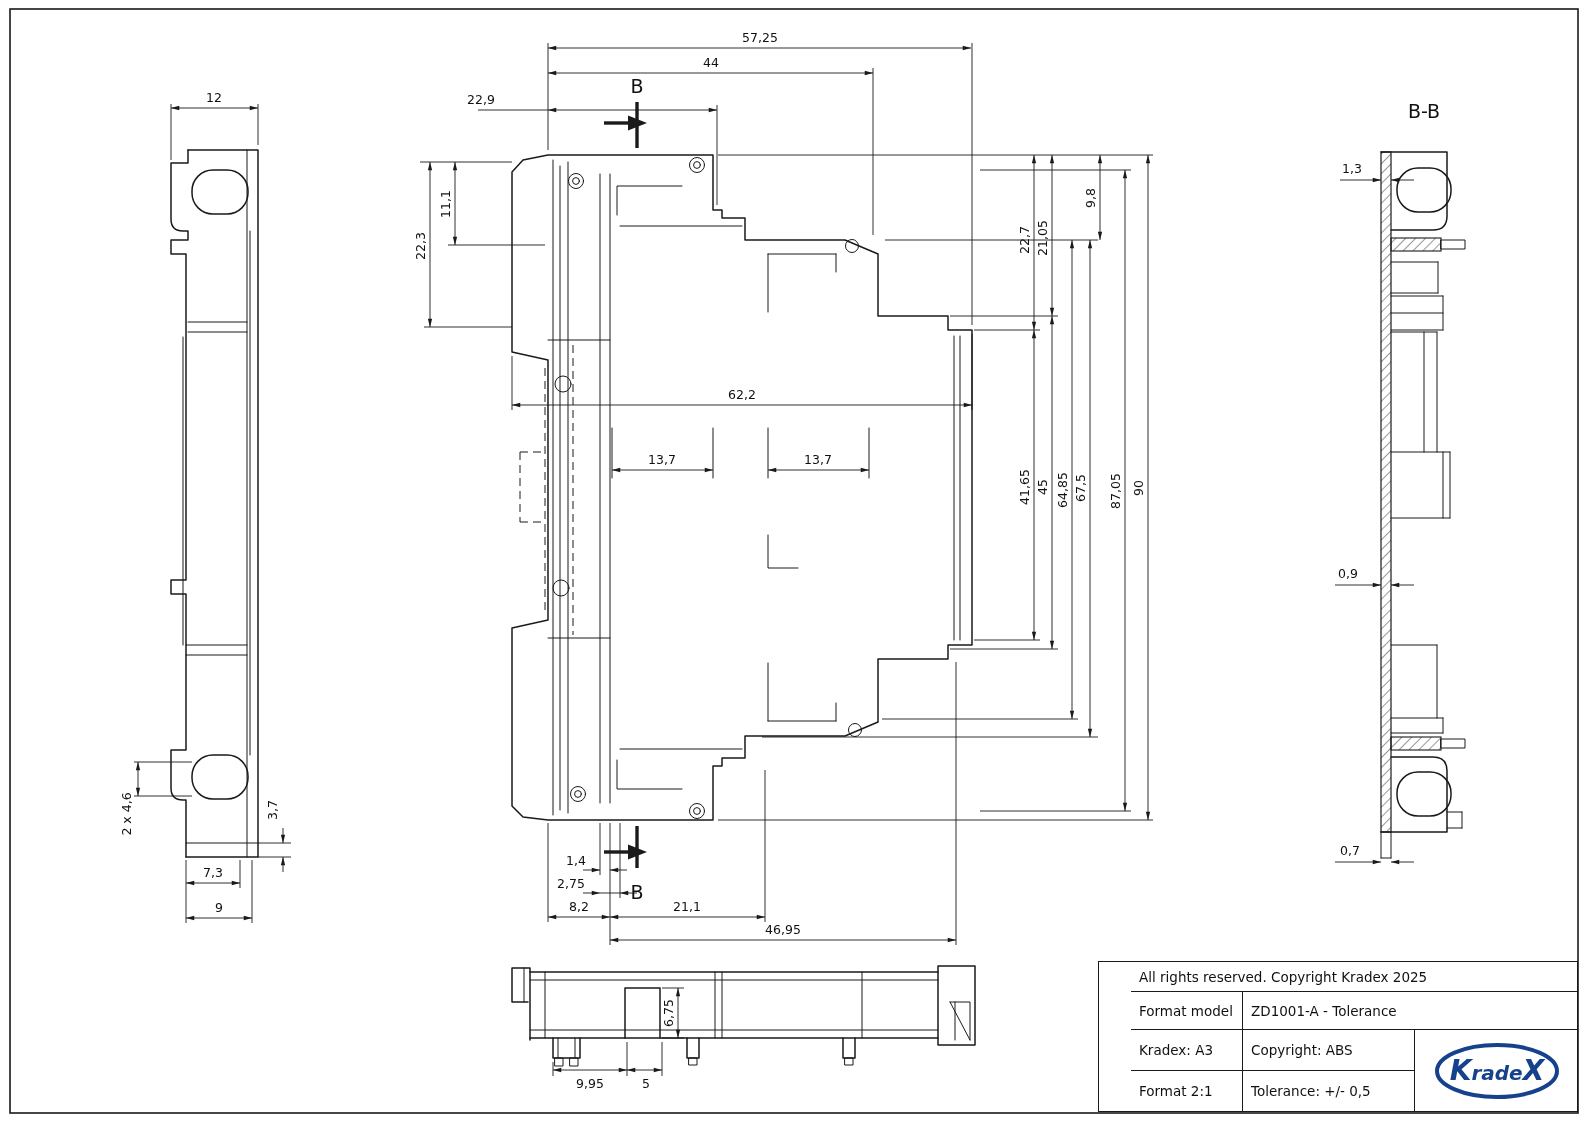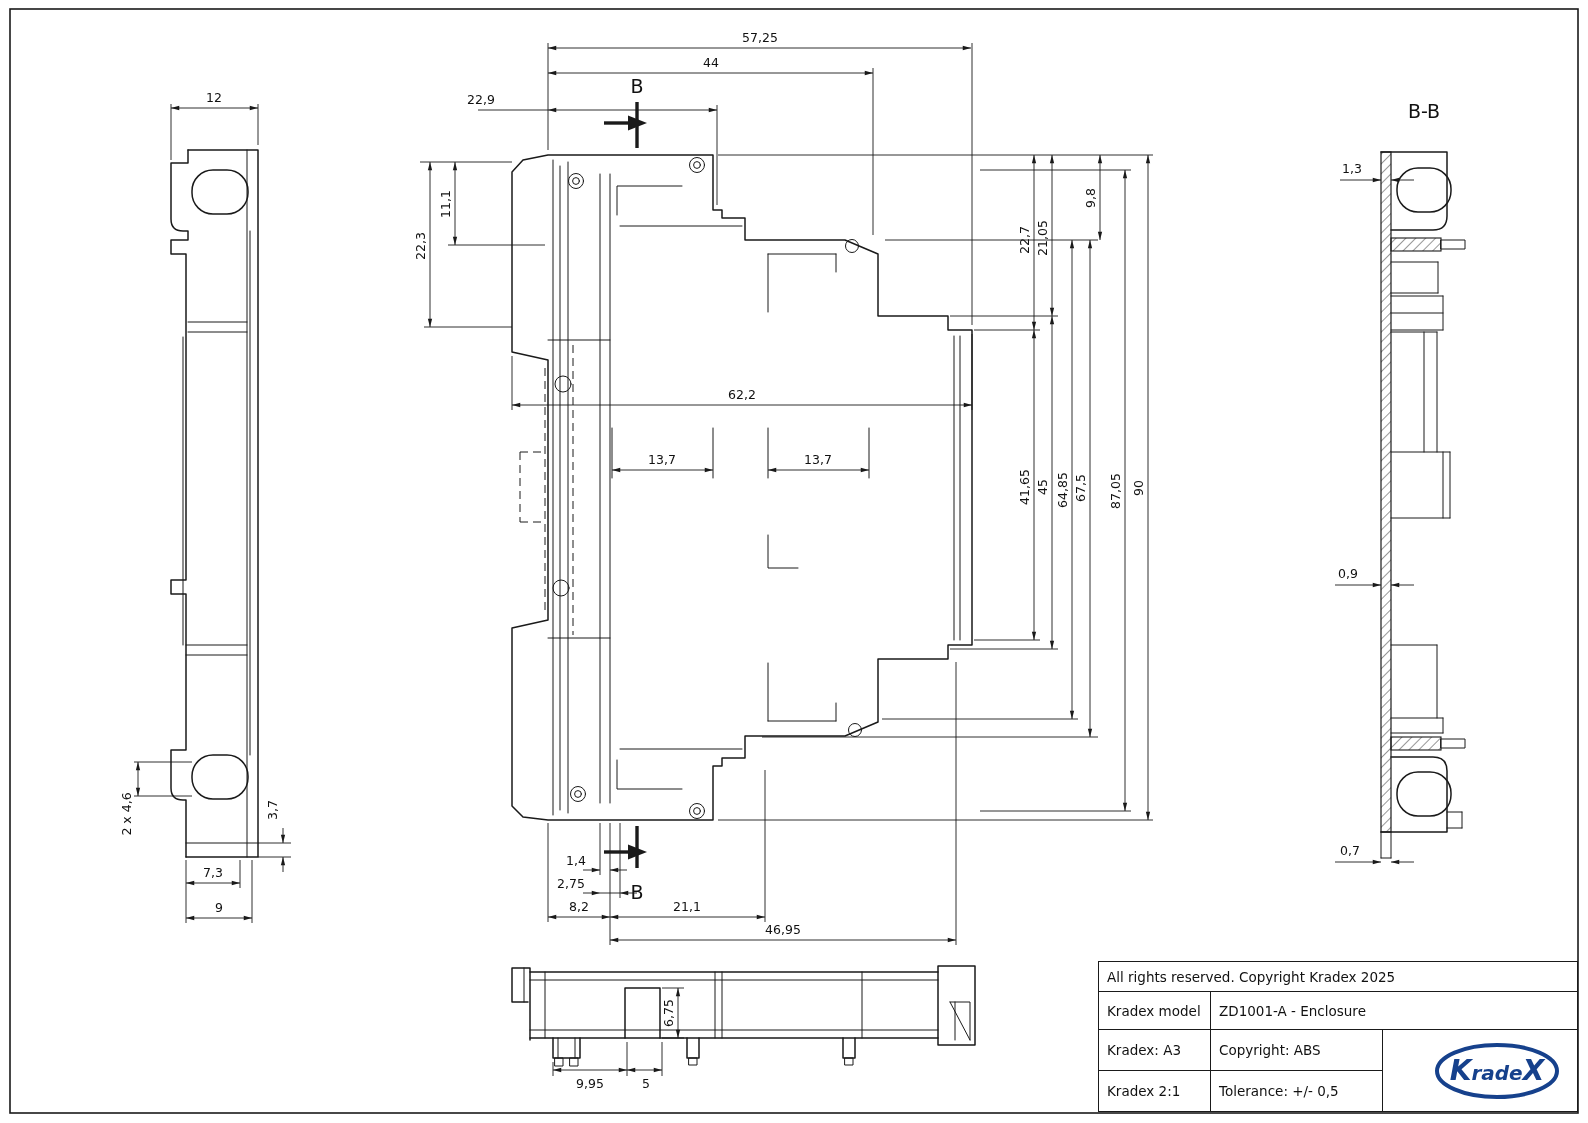--- a/index.html
+++ b/index.html
@@ -10,21 +10,21 @@
   .ol{fill:none;stroke:#1a1a1a;stroke-width:1.5;stroke-linejoin:round;stroke-linecap:round;}
   .ol2{fill:none;stroke:#1a1a1a;stroke-width:1;stroke-linejoin:round;stroke-linecap:round;}
   .dl{fill:none;stroke:#1a1a1a;stroke-width:0.9;}
   .hid{fill:none;stroke:#1a1a1a;stroke-width:1;stroke-dasharray:8 5;}
   .thick{fill:none;stroke:#1a1a1a;stroke-width:3.4;}
   .dim{font:12.5px "DejaVu Sans",sans-serif;fill:#111;}
   .lblbig{font:19px "DejaVu Sans",sans-serif;fill:#111;}
   
   .title-block{position:absolute;left:1098px;top:961px;width:480px;height:151px;
     border:1.6px solid #1a1a1a;background:#fff;font-size:13.5px;color:#111;
-    box-sizing:border-box;display:flex;flex-direction:column;}
+    box-sizing:border-box;display:flex;flex-direction:column;padding-left:32px;}
   .tb-copyright{height:29px;flex:0 0 auto;border-bottom:1.2px solid #1a1a1a;
     display:flex;align-items:center;padding:0 8px;}
   .tb-grid{flex:1;display:grid;grid-template-columns:112px 172px 1fr;grid-template-rows:38px 1fr 1fr;}
   .tb-cell{border-right:1.2px solid #1a1a1a;border-bottom:1.2px solid #1a1a1a;
     display:flex;align-items:center;padding:0 8px;overflow:hidden;}
   .no-r{border-right:none;} .no-b{border-bottom:none;}
   .c-pv{grid-column:2/4;}
   .c-logo{grid-column:3/4;grid-row:2/4;justify-content:flex-end;}
   .logo-big{font:italic 700 28px "DejaVu Sans",sans-serif;fill:#16418c;}
   .logo-small{font:italic 700 20px "DejaVu Sans",sans-serif;fill:#16418c;}
@@ -245,27 +245,27 @@
       <text class="dim" x="646" y="1088" text-anchor="middle">5</text>
     </g>
   </g>
 </svg>
 
 <div class="title-block">
   <div class="tb-copyright">
     <span>All rights reserved. Copyright Kradex 2025</span>
   </div>
   <div class="tb-grid">
-    <div class="tb-cell">Kradex model</div>
-    <div class="tb-cell c-pv no-r">ZD1001-A - Enclosure</div>
+    <div class="tb-cell">Format model</div>
+    <div class="tb-cell c-pv no-r">ZD1001-A - Tolerance</div>
     <div class="tb-cell">Kradex: A3</div>
     <div class="tb-cell">Copyright: ABS</div>
     <div class="tb-cell c-logo no-r no-b">
       <svg width="144" height="74" viewBox="0 0 144 74">
         <ellipse cx="72" cy="37" rx="60" ry="26" fill="none" stroke="#16418c" stroke-width="4"></ellipse>
         <text x="72" y="46" text-anchor="middle"><tspan class="logo-big">K</tspan><tspan class="logo-small">rade</tspan><tspan class="logo-big">X</tspan></text>
       </svg>
     </div>
-    <div class="tb-cell no-b">Kradex 2:1</div>
+    <div class="tb-cell no-b">Format 2:1</div>
     <div class="tb-cell no-b">Tolerance: +/- 0,5</div>
   </div>
 </div>
 </div>
 
 </body></html>

